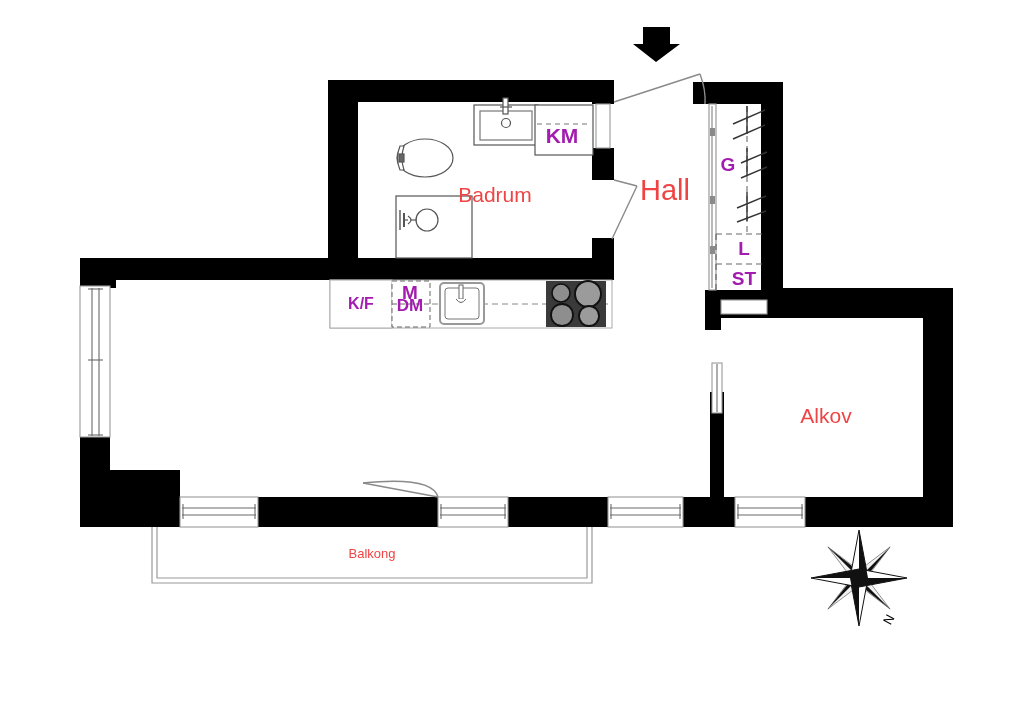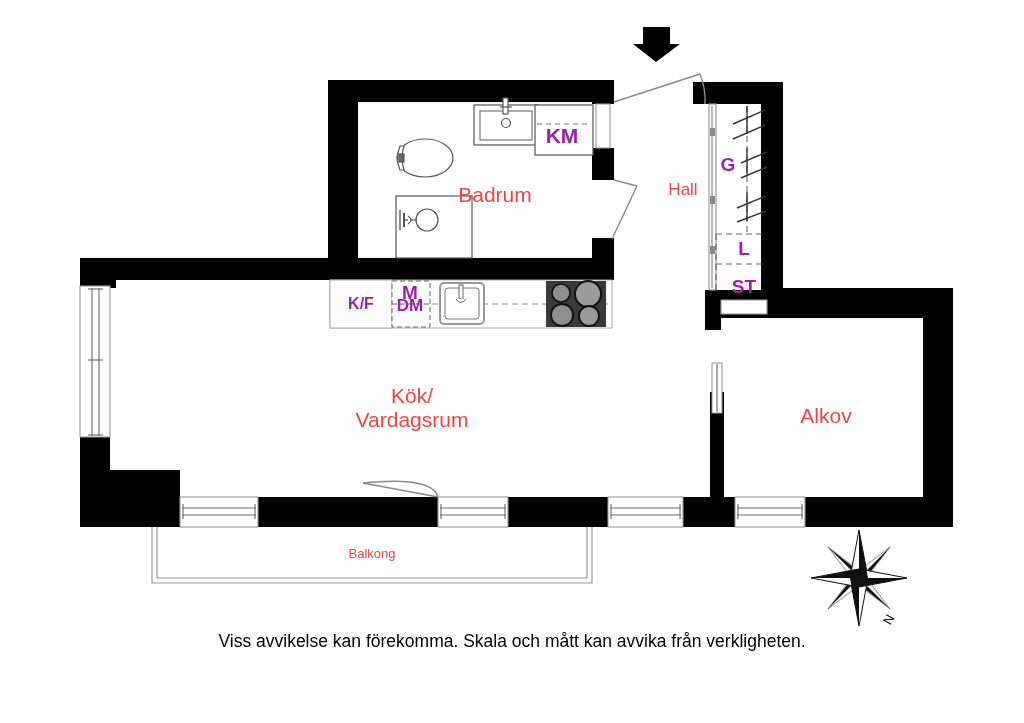--- a/index.html
+++ b/index.html
@@ -15,41 +15,41 @@
 
   .roomlabel{
     position:absolute;
     font-family:"Liberation Sans", sans-serif;
     color:#ef4444;
     white-space:pre;
     line-height:1.12;
     text-align:center;
   }
   .lbl-badrum{font-size:21px;left:495px;top:195px;transform:translate(-50%,-50%);}
-  .lbl-hall{font-size:17px;left:665px;top:190px;transform:translate(-50%,-50%);margin-left:18px;}
+  .lbl-hall{font-size:29px;left:665px;top:190px;transform:translate(-50%,-50%);}
   .lbl-kok{font-size:21px;left:412px;top:408px;transform:translate(-50%,-50%);}
   .lbl-alkov{font-size:21px;left:826px;top:416px;transform:translate(-50%,-50%);}
   .lbl-balkong{font-size:13px;left:372px;top:554px;transform:translate(-50%,-50%);}
 
   .applabel{
     position:absolute;
     font-family:"Liberation Sans", sans-serif;
     color:#a21caf;
     font-weight:600;
     white-space:pre;
     text-align:center;
     line-height:1.05;
   }
   .lbl-km{font-size:21px;left:562px;top:136px;transform:translate(-50%,-50%);}
   .lbl-kf{font-size:16px;left:361px;top:304px;transform:translate(-50%,-50%);}
   .lbl-m{font-size:19px;left:410px;top:293px;transform:translate(-50%,-50%);}
   .lbl-dm{font-size:17px;left:410px;top:306px;transform:translate(-50%,-50%);}
   .lbl-g{font-size:19px;left:728px;top:165px;transform:translate(-50%,-50%);}
   .lbl-l{font-size:19px;left:744px;top:249px;transform:translate(-50%,-50%);}
-  .lbl-st{font-size:19px;left:744px;top:279px;transform:translate(-50%,-50%);margin-top:8px;}
+  .lbl-st{font-size:19px;left:744px;top:279px;transform:translate(-50%,-50%);}
 
   #disclaimer{
     position:absolute;left:512px;top:641px;transform:translate(-50%,-50%);
     font-size:17.5px;color:#000;white-space:pre;
   }
 
   #footer{
     position:absolute;left:0;top:660px;width:1024px;height:55px;
   }
   .compass-n{
@@ -289,36 +289,33 @@
       <path d="M -48 0 L 0 9 L 48 0 L 0 -9 Z" fill="#fff" stroke="#111" stroke-width="1"></path>
       <path d="M 0 -48 L 9 0 L 0 0 Z" fill="#111"></path>
       <path d="M 0 48 L -9 0 L 0 0 Z" fill="#111"></path>
       <path d="M -48 0 L 0 -9 L 0 0 Z" fill="#111"></path>
       <path d="M 48 0 L 0 9 L 0 0 Z" fill="#111"></path>
     </g>
   </svg>
 
   <div class="roomlabel lbl-badrum">Badrum</div>
   <div class="roomlabel lbl-hall">Hall</div>
-  <div class="roomlabel lbl-kok">Kök/
-Vardagsrum</div>
   <div class="roomlabel lbl-alkov">Alkov</div>
   <div class="roomlabel lbl-balkong">Balkong</div>
 
   <div class="applabel lbl-km">KM</div>
   <div class="applabel lbl-kf">K/F</div>
   <div class="applabel lbl-m">M</div>
   <div class="applabel lbl-dm">DM</div>
   <div class="applabel lbl-g">G</div>
   <div class="applabel lbl-l">L</div>
   <div class="applabel lbl-st">ST</div>
 
   <div class="compass-n">N</div>
 
-  <div id="disclaimer">Viss avvikelse kan förekomma. Skala och mått kan avvika från verkligheten.</div>
 
   <div id="footer">
     
     
     
   </div>
 
 </div>
 
 </body></html>

